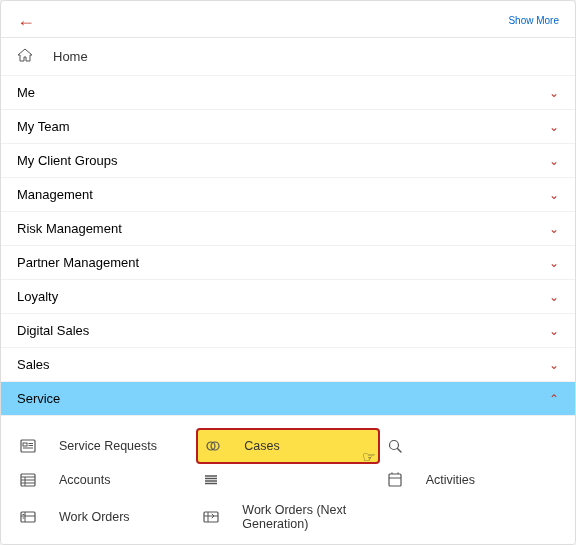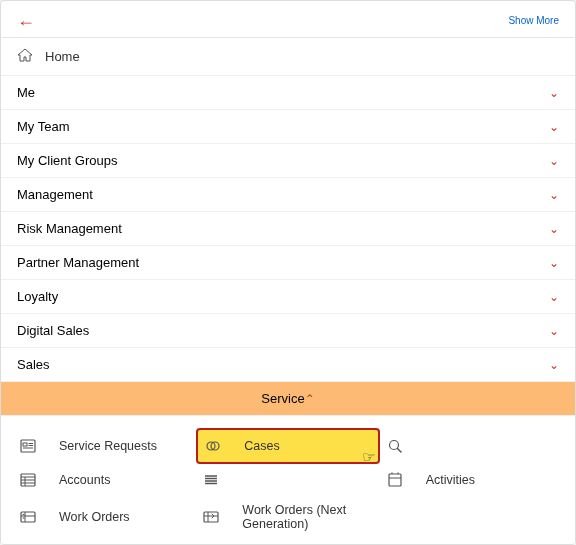--- a/index.html
+++ b/index.html
@@ -49,44 +49,44 @@
       display: flex;
       align-items: center;
       justify-content: space-between;
       padding: 9px 16px;
       border-bottom: 1px solid #f0f0f0;
       cursor: pointer;
     }
     .nav-item-label {
       display: flex;
       align-items: center;
-      gap: 12px;
+      gap: 20px;
       color: #333;
       font-size: 13px;
     }
     .nav-item-label .home-icon {
       font-size: 15px;
     }
     .chevron {
       color: #c0392b;
       font-size: 12px;
     }
     .chevron-up {
       color: #c0392b;
       font-size: 12px;
     }
     
     .service-header {
       display: flex;
       align-items: center;
-      justify-content: center;
+      justify-content: space-between;
       padding: 9px 16px;
       border-bottom: 1px solid #f0f0f0;
       cursor: pointer;
-      background: #fdba74;
+      background: #7dd3fc;
     }
     .service-expanded {
       background: #fff;
       padding: 8px 0;
       border-bottom: 1px solid #f0f0f0;
     }
     .service-grid {
       display: grid;
       grid-template-columns: 1fr 1fr 1fr;
       gap: 0;

